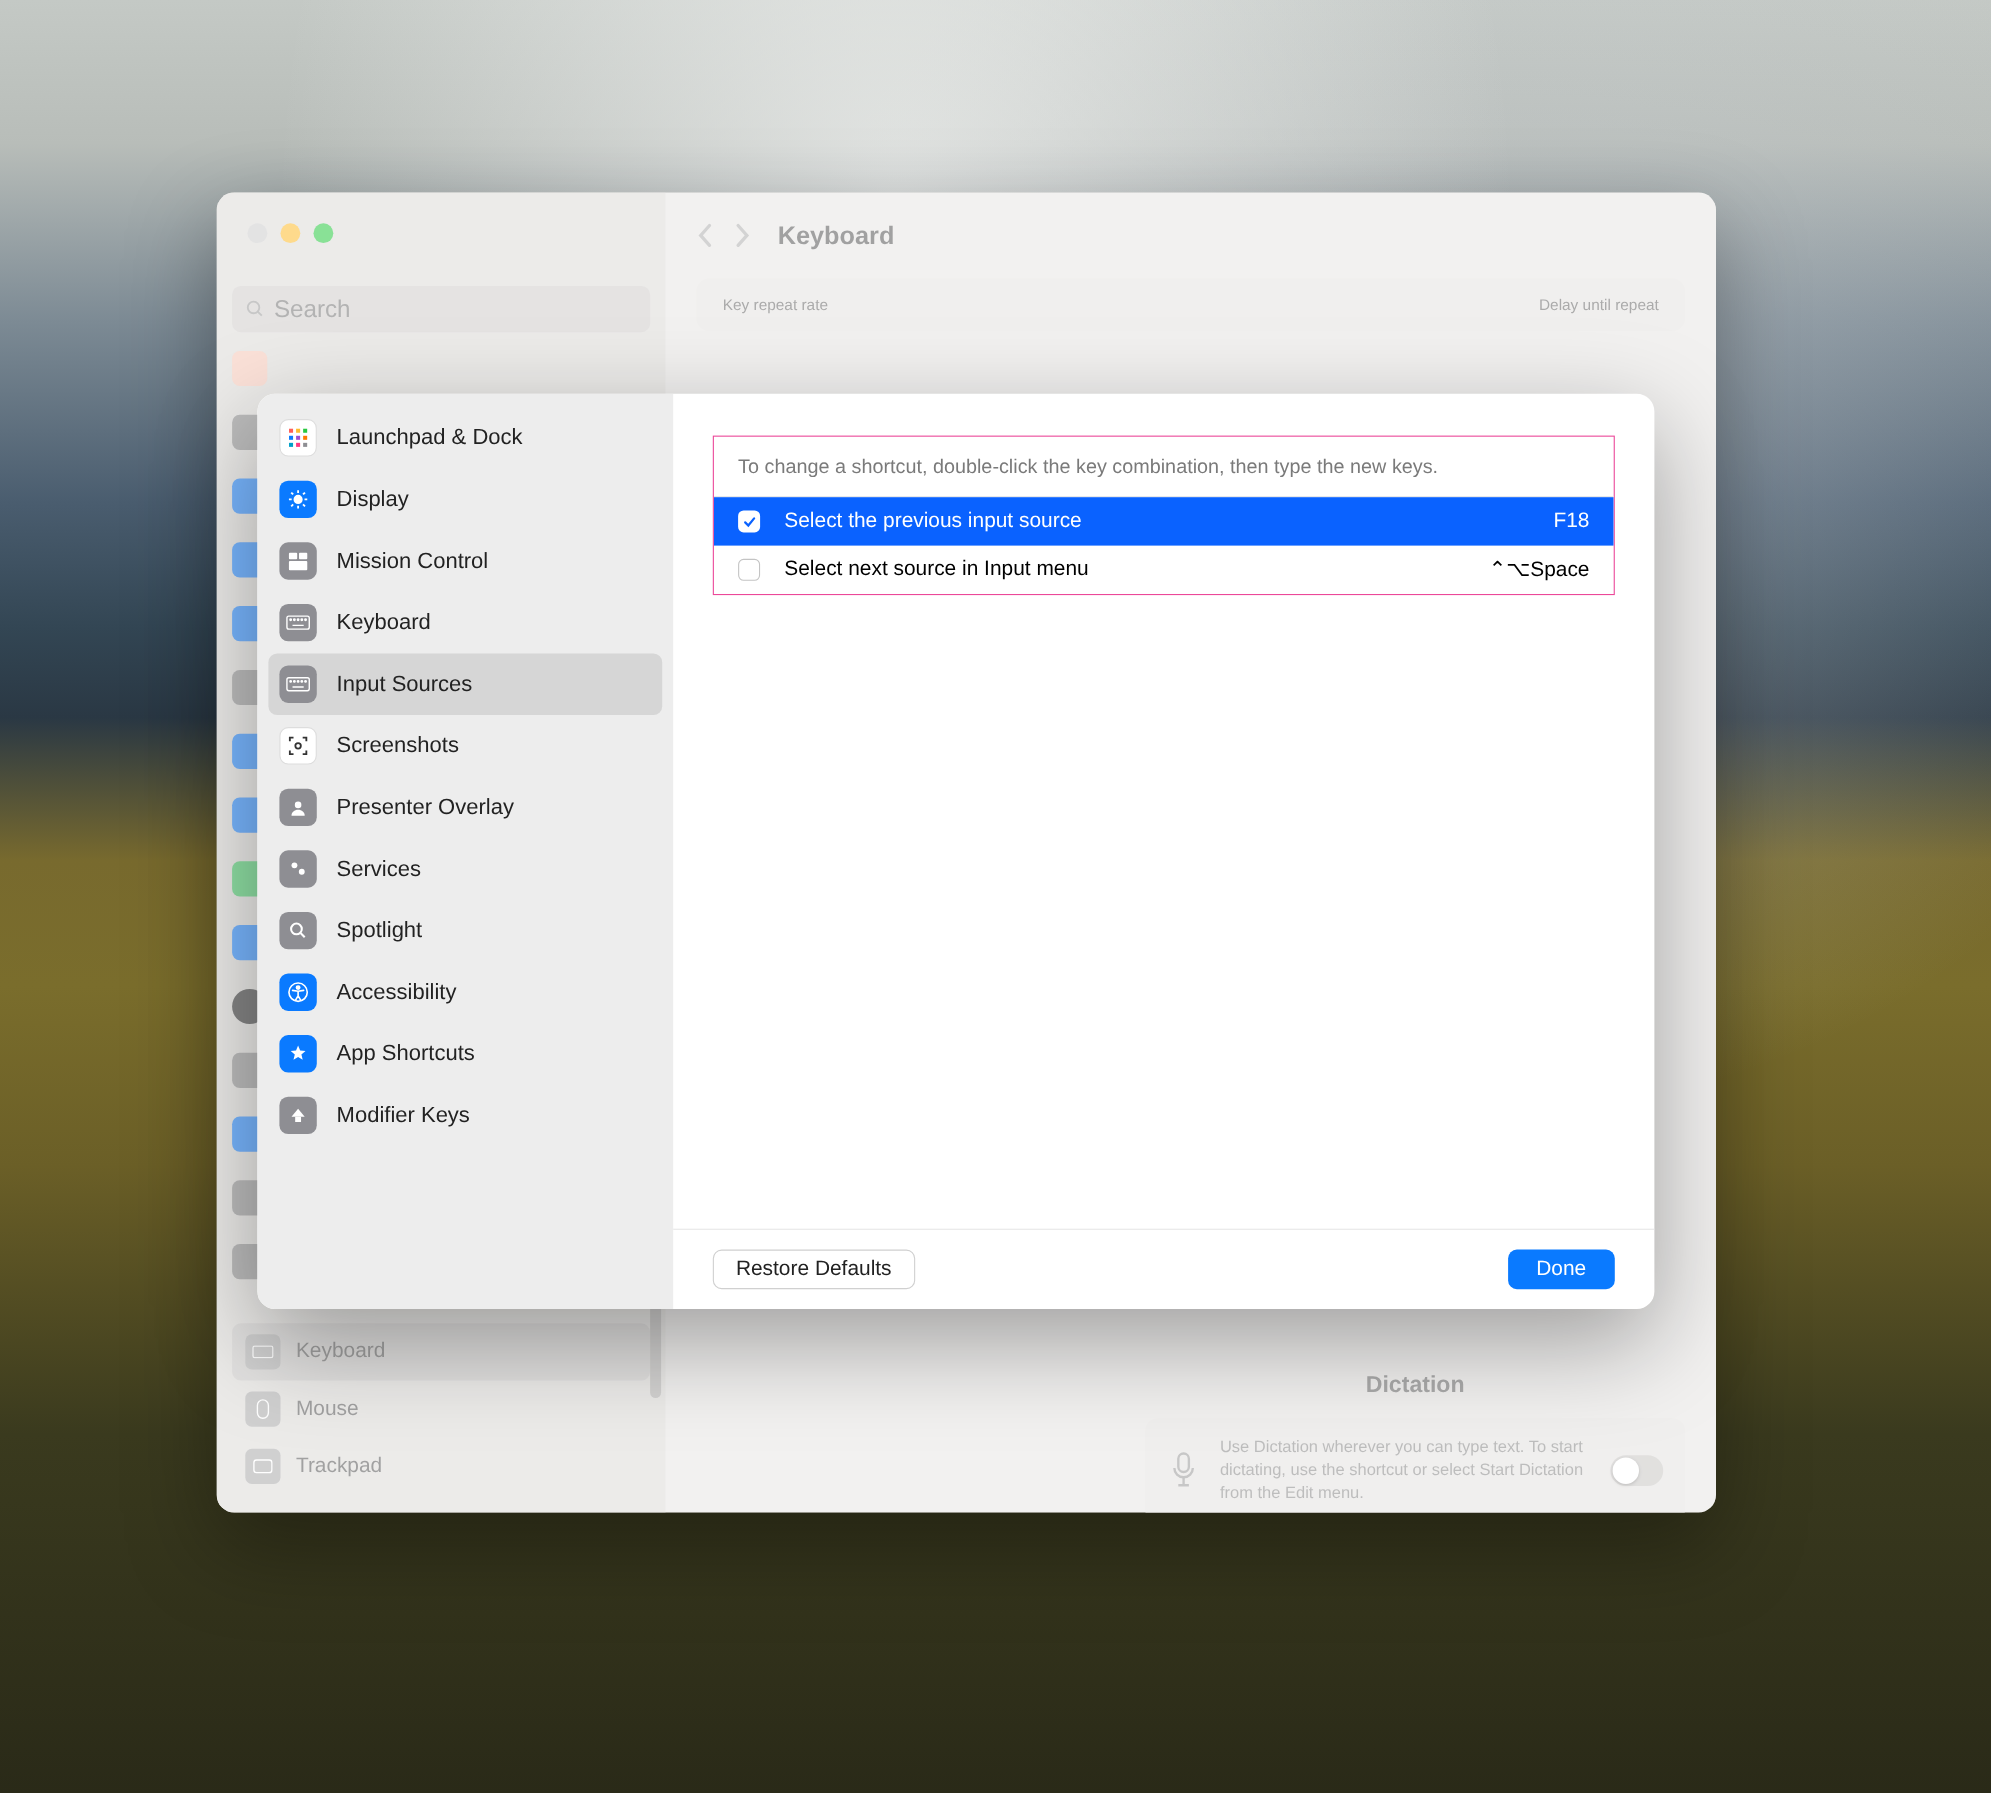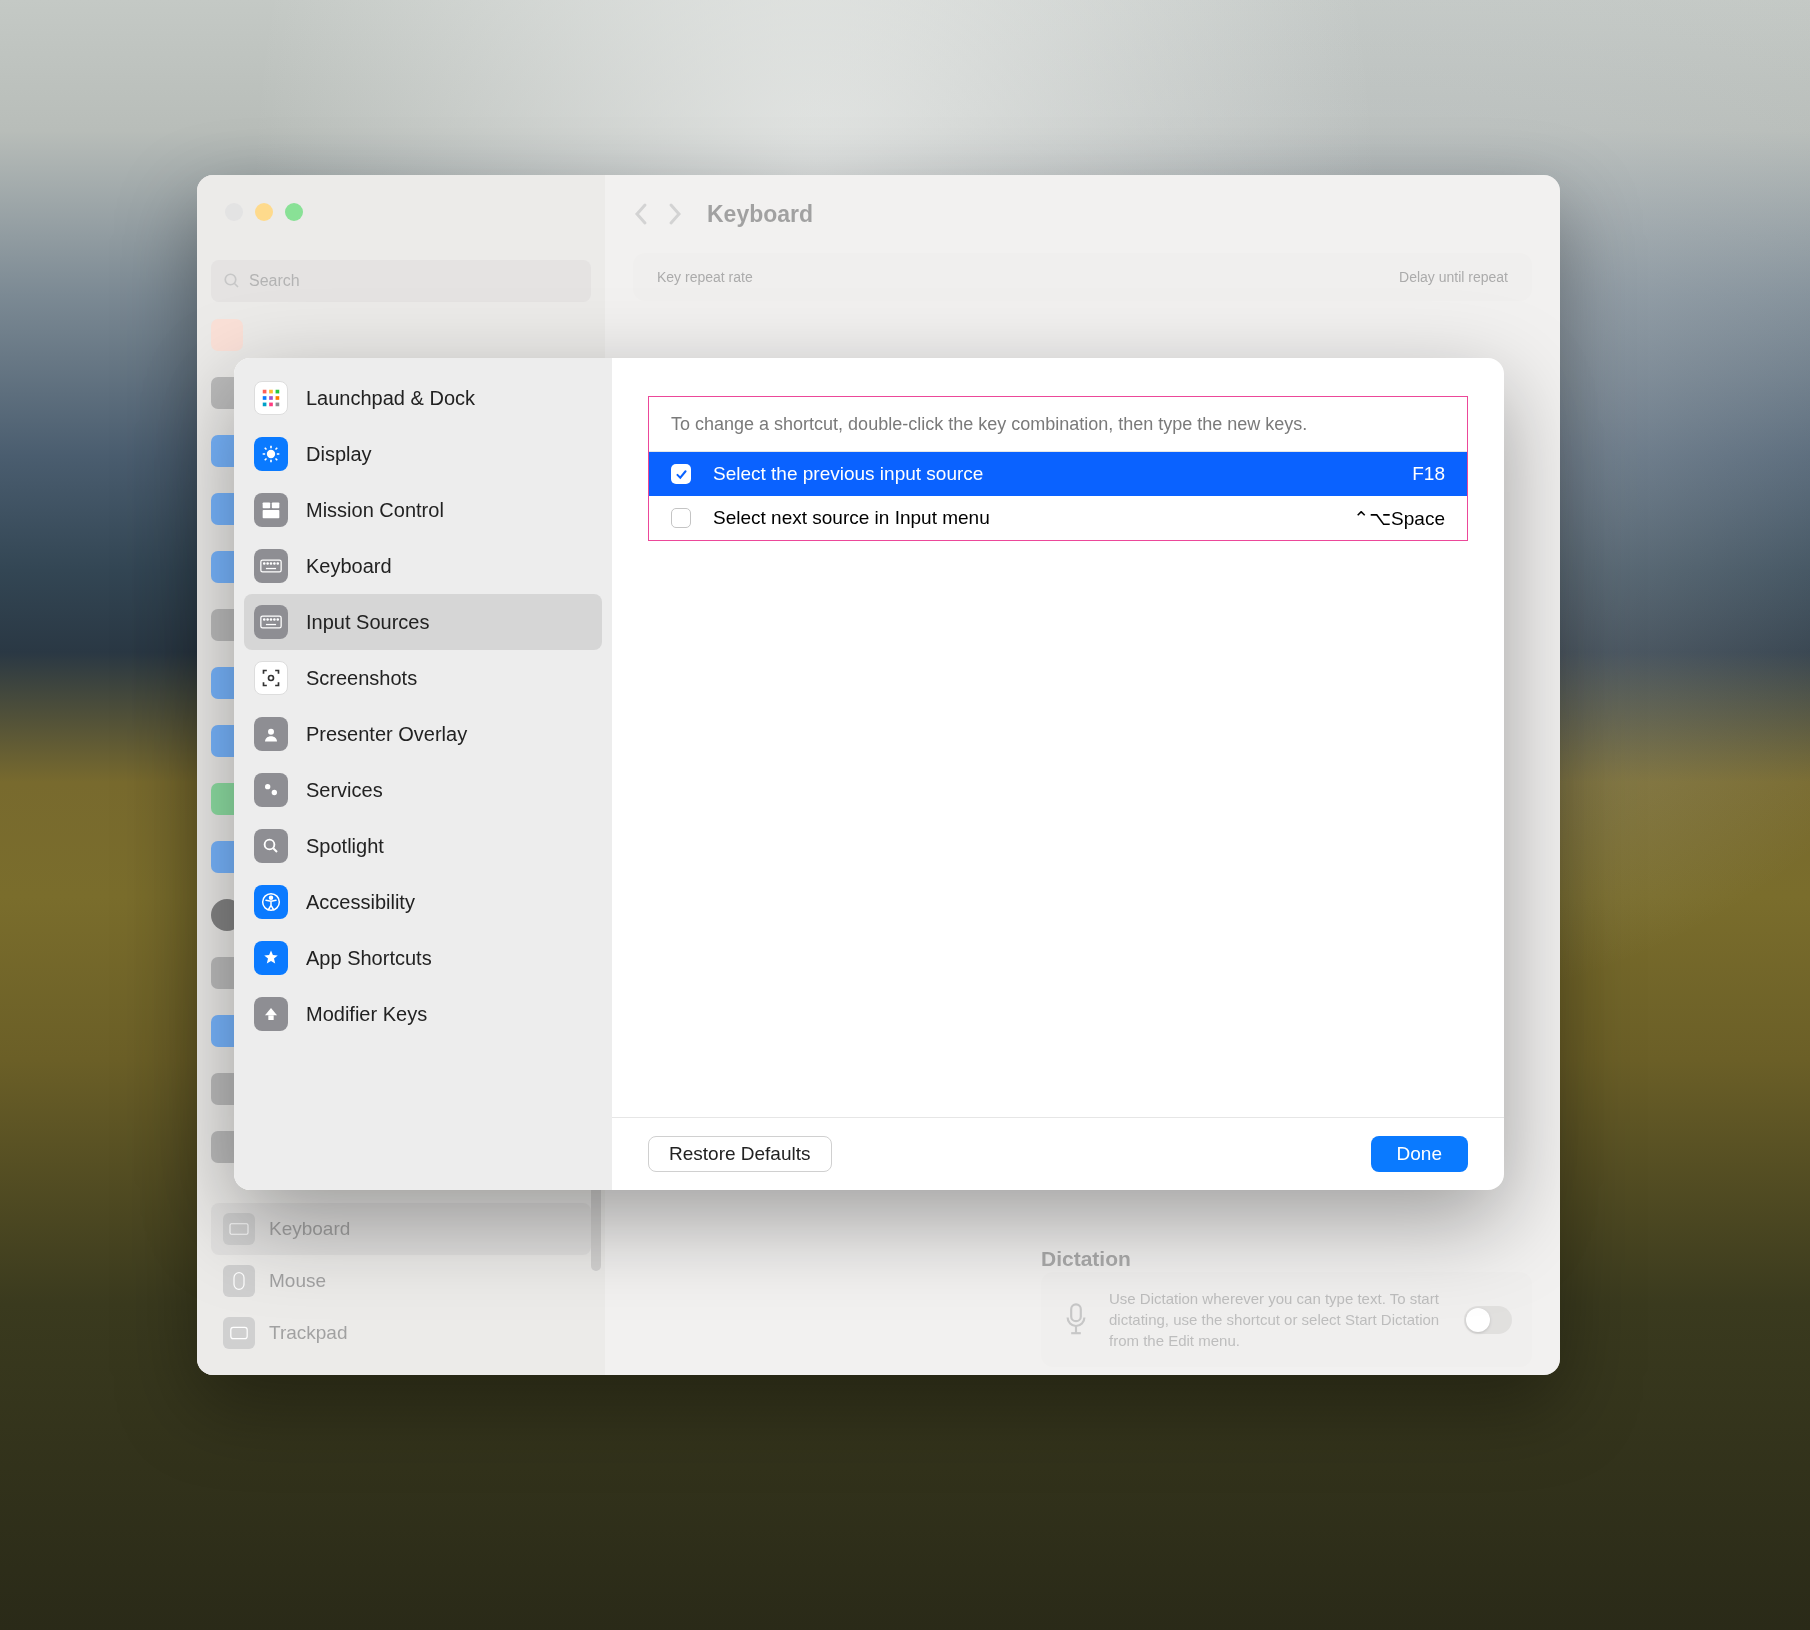--- a/index.html
+++ b/index.html
@@ -25,37 +25,37 @@
       background:#dcdad8;
     }
     .traffic-lights { position:absolute; left:28px; top:28px; display:flex; gap:12px; }
     .traffic-light { width:18px; height:18px; border-radius:50%; }
     .tl-red { background:#ccc; }
     .tl-yellow { background:#febc2e; }
     .tl-green { background:#28c840; }
 
     .search-field { position:absolute; left:14px; top:85px; width:380px; height:42px;
       background:#cfccca; border-radius:8px; display:flex; align-items:center; padding:0 12px; gap:8px;}
-    .search-field input { border:none; background:transparent; font-size:16px; color:#888; outline:none; flex:1;}
+    .search-field input { border:none; background:transparent; font-size:22px; color:#888; outline:none; flex:1;}
 
     .parent-main { position:absolute; left:408px; top:0; right:0; height:100%; }
     .parent-header { display:flex; align-items:center; height:78px; padding:0 28px; gap:18px; }
     .nav-chev { color:#999; font-size:22px; }
     .parent-title { font-size:23px; font-weight:600; color:#555; margin-left:6px; }
 
     .settings-card { margin:0 28px; background:#e4e2e0; border-radius:12px; padding:16px 24px; }
     .card-labels { display:flex; justify-content:space-between; font-size:14px; color:#666; }
 
     .parent-side-list { position:absolute; left:14px; top:1028px; width:380px;}
     .parent-side-item { display:flex; align-items:center; height:52px; padding:0 12px; border-radius:8px; gap:14px; color:#555; font-size:19px;}
     .parent-side-item.sel { background:#cbc9c7; }
     .psi-icon { width:32px; height:32px; background:#aaa; border-radius:6px; display:flex; align-items:center; justify-content:center; color:#fff; font-size:15px;}
 
     .dictation-section { position:absolute; left:436px; top:1072px; right:28px;}
-    .dict-title { font-size:21px; font-weight:600; color:#666; margin-bottom:1px;}
+    .dict-title { font-size:21px; font-weight:600; color:#666; margin-bottom:18px;text-align:center;}
     .dict-card { background:#e4e2e0; border-radius:12px; padding:16px 20px; display:flex; align-items:center; gap:18px;}
     .dict-text { font-size:15px; color:#888; flex:1; line-height:1.4;}
     .toggle { width:48px; height:28px; background:#c8c6c4; border-radius:14px; position:relative;}
     .toggle::after{content:"";position:absolute;top:2px;left:2px;width:24px;height:24px;background:#fff;border-radius:50%;box-shadow:0 1px 3px rgba(0,0,0,.3);}
 
     .side-icon-strip { position:absolute; left:14px; top:144px; width:32px; display:flex; flex-direction:column; gap:26px;}
     .strip-icon { width:32px; height:32px; border-radius:7px;}
 
     .scroll-track { position:absolute; right:4px; top:140px; width:10px; height:970px; }
     .scroll-thumb { position:absolute; top:860px; width:10px; height:96px; background:#b0aeac; border-radius:5px;}

